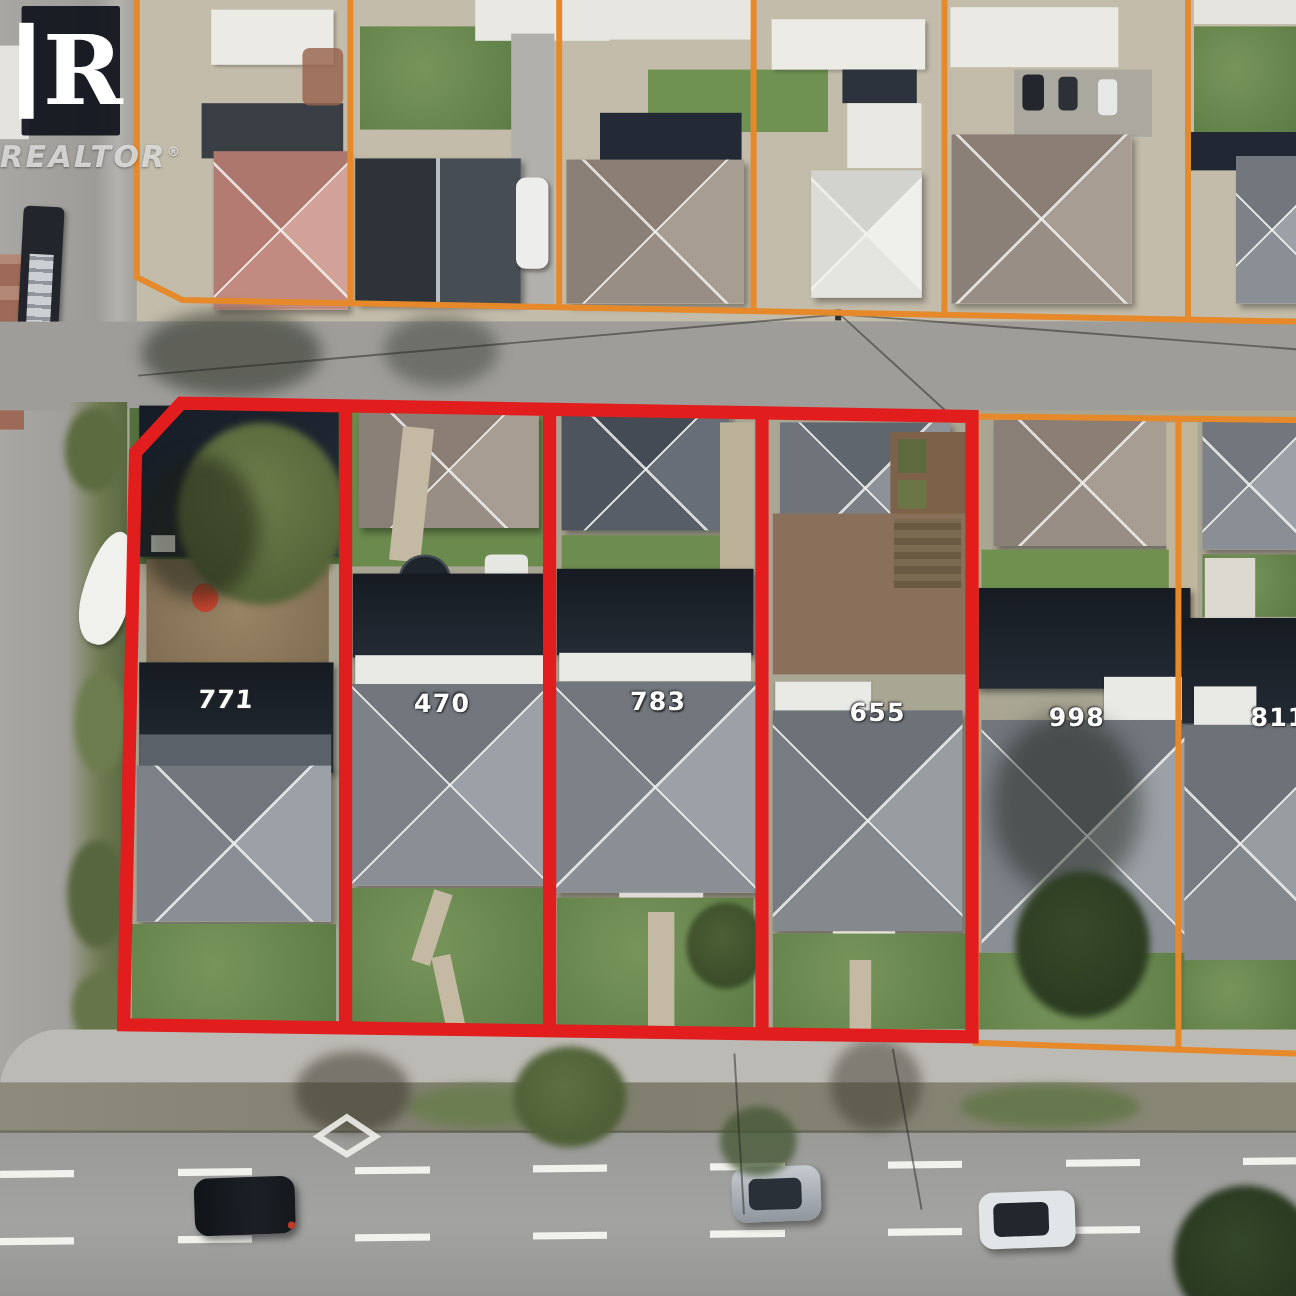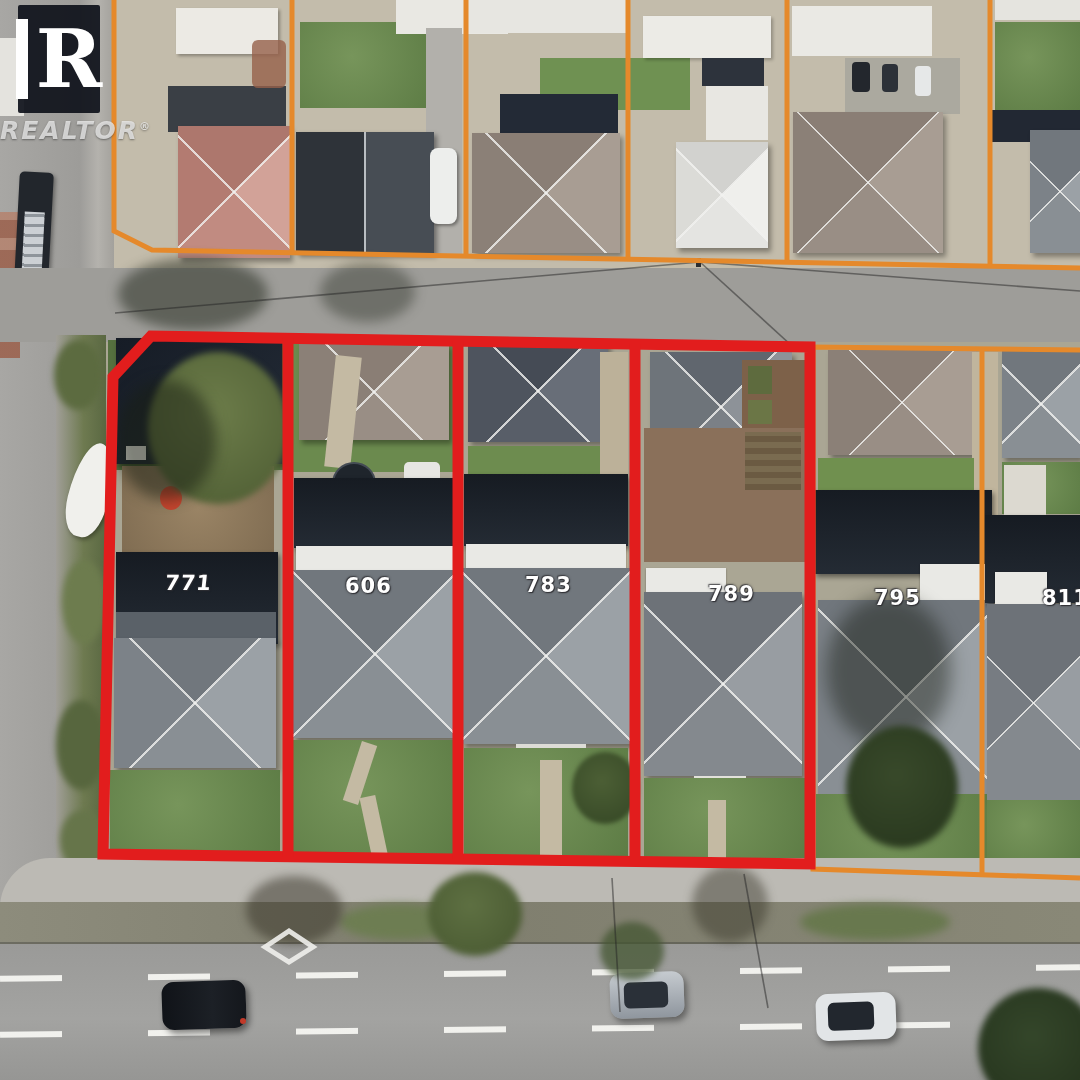--- a/index.html
+++ b/index.html
@@ -207,24 +207,24 @@
     <g stroke-width="11" fill="none" stroke="#e21d1d">
       <polygon points="113,377 151,336 810,347 810,864 103,854"></polygon>
       <line x1="288" y1="338" x2="288" y2="857"></line>
       <line x1="458" y1="341" x2="458" y2="859"></line>
       <line x1="635" y1="344" x2="635" y2="861"></line>
     </g>
     <polygon points="265,947 289,931 313,947 289,962" fill="none" stroke-width="5" opacity="0.9" stroke="#f0f0ec"></polygon>
   </svg>
 
   <span class="lotnum" style="left:165px;top:571px;transform:skewX(-6deg);">771</span>
-  <span class="lotnum" style="left:345px;top:574px;">606</span>
+  <span class="lotnum" style="left:345px;top:574px;">470</span>
   <span class="lotnum" style="left:525px;top:573px;">783</span>
-  <span class="lotnum" style="left:708px;top:582px;">789</span>
-  <span class="lotnum" style="left:874px;top:586px;">795</span>
+  <span class="lotnum" style="left:708px;top:582px;">655</span>
+  <span class="lotnum" style="left:874px;top:586px;">998</span>
   <span class="lotnum" style="left:1042px;top:586px;">811</span>
 
   <div id="wm-box">
     <span class="r">R</span>
   </div>
   <div id="wm-text"><span>REALTOR</span><sup>®</sup></div>
 
 </div>
 
 </body></html>

